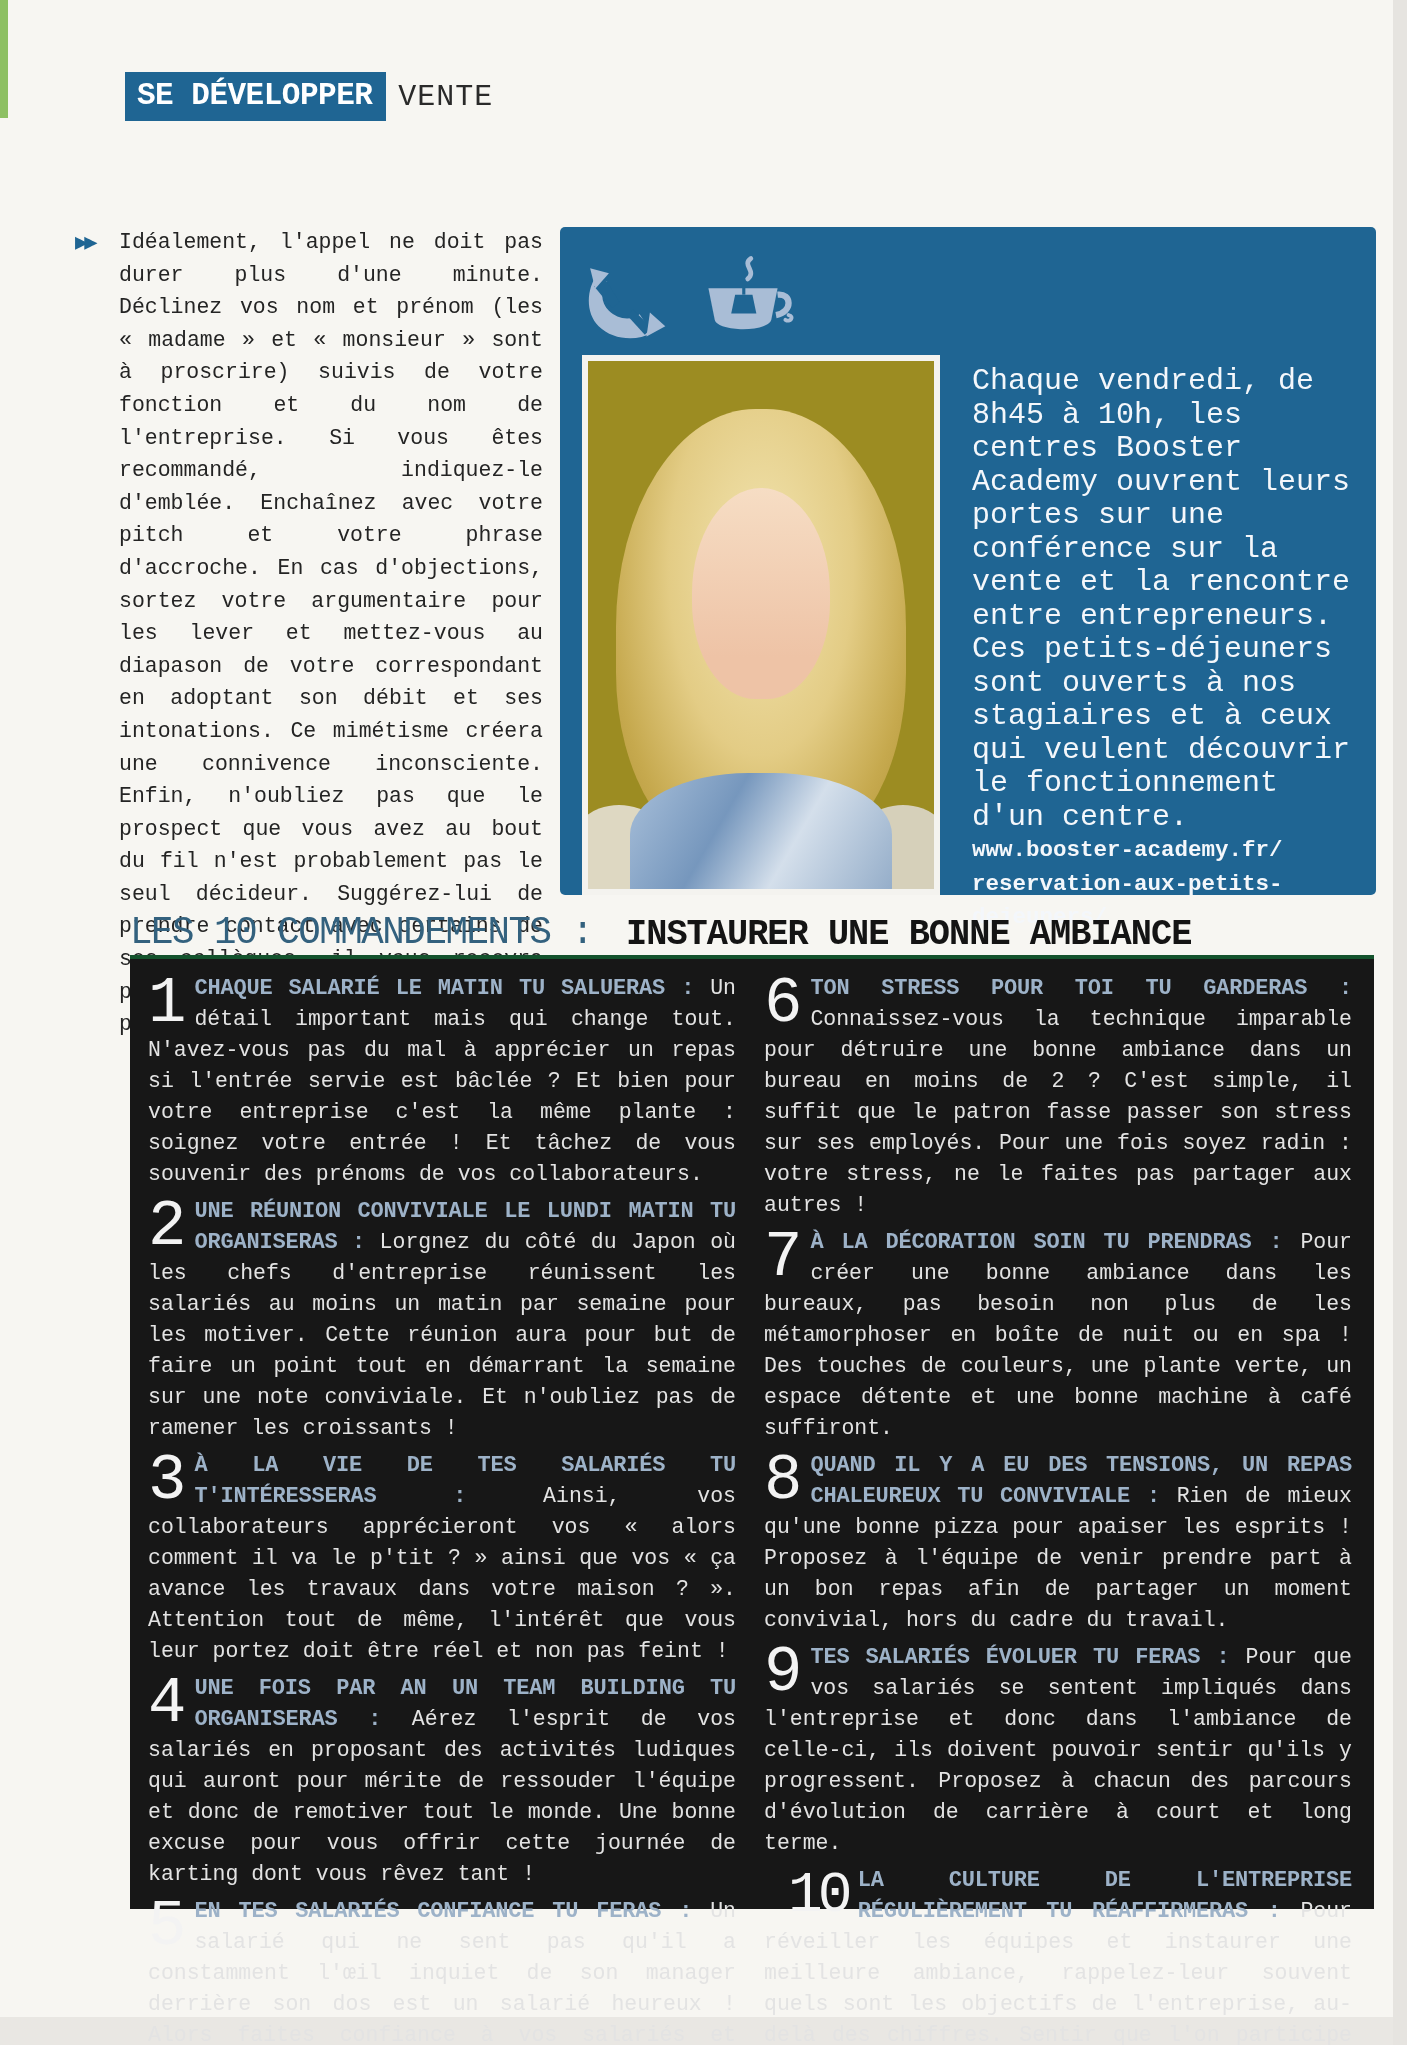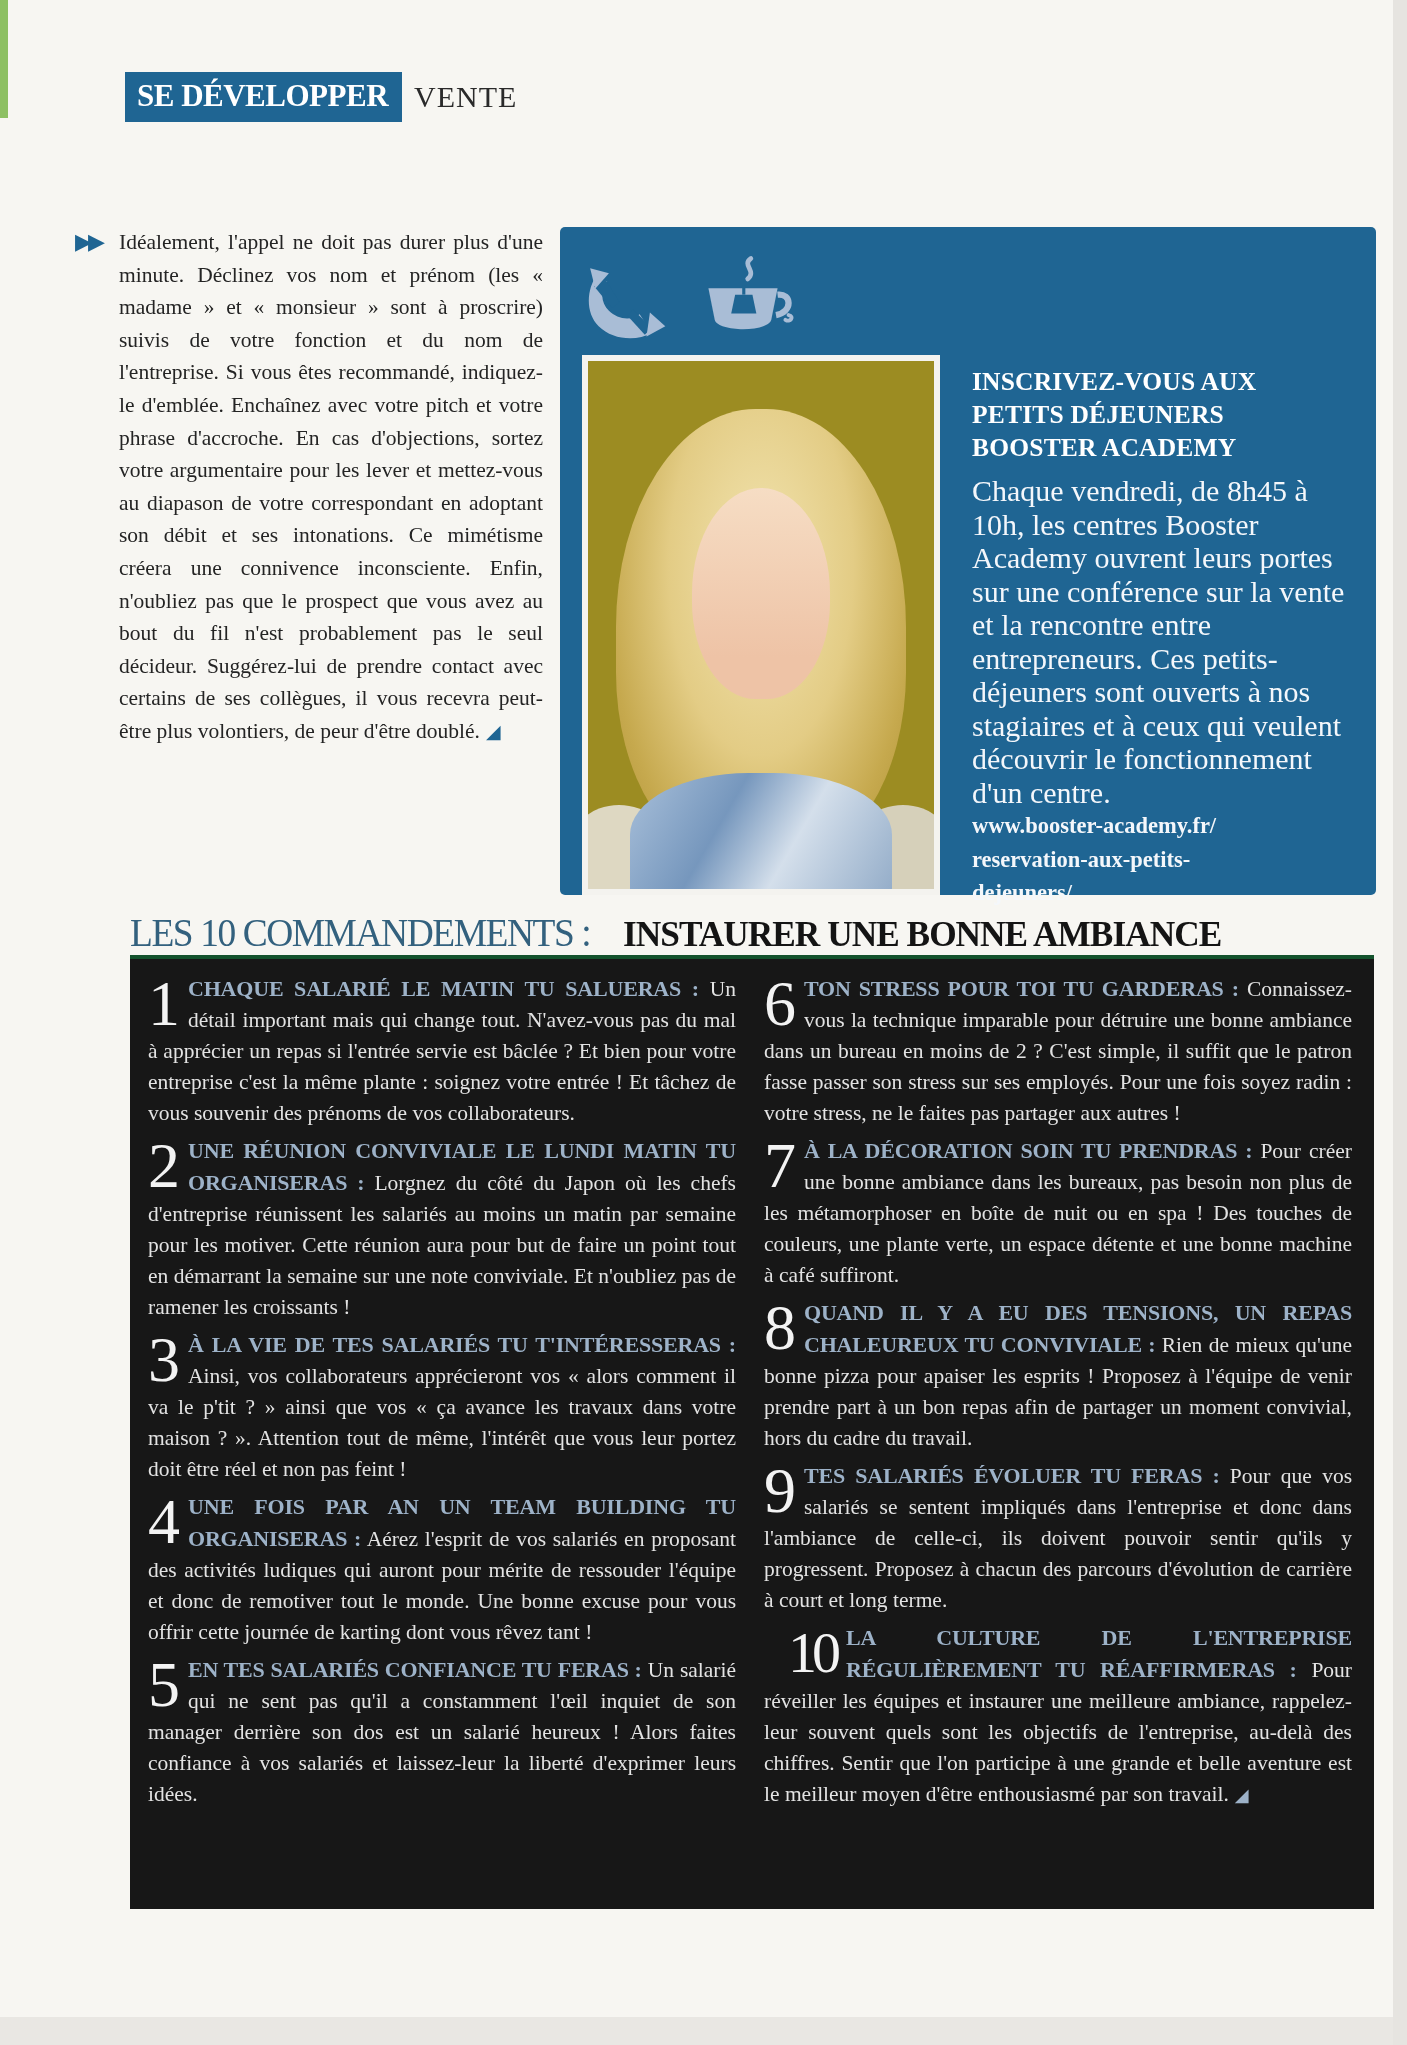--- a/index.html
+++ b/index.html
@@ -1,19 +1,19 @@
 <!DOCTYPE html>
 <html lang="fr"><head>
 <meta charset="utf-8">
 <style>
   html,body{margin:0;padding:0;background:#d9d7d3;}
   .page{
     position:relative;width:1407px;height:2045px;margin:0 auto;
     background:#f7f6f2;overflow:hidden;
-    font-family:Liberation Serif, serif;color:#222;
+    font-family:Liberation Mono, monospace;color:#222;
   }
   .page::after{content:"";position:absolute;right:0;top:0;width:14px;height:100%;background:#e6e4e0;}
   .page::before{content:"";position:absolute;left:0;bottom:0;width:100%;height:28px;background:#e9e7e3;}
 
   .green-strip{position:absolute;left:0;top:0;width:8px;height:118px;background:#8dc063;}
 
   
   .kicker{position:absolute;left:125px;top:72px;display:flex;align-items:center;}
   .kicker-box{background:#1f6593;color:#fff;font-weight:700;font-size:31px;
     letter-spacing:-0.5px;padding:6px 14px 8px 12px;}
@@ -118,25 +118,20 @@
 
     <div class="photo">
       <div class="hair"></div>
       <div class="face"></div>
       <div class="shoulder-l"></div>
       <div class="shoulder-r"></div>
       <div class="scarf"></div>
     </div>
 
     <div class="txt">
-      <h3>
-        <span>INSCRIVEZ-VOUS AUX</span><br>
-        <span>PETITS DÉJEUNERS</span><br>
-        <span>BOOSTER ACADEMY</span>
-      </h3>
       <p>Chaque vendredi, de 8h45 à 10h, les centres Booster Academy ouvrent leurs portes sur une conférence sur la vente et la rencontre entre entrepreneurs. Ces petits-déjeuners sont ouverts à nos stagiaires et à ceux qui veulent découvrir le fonctionnement d'un centre.</p>
       <p class="links">
         <span>www.booster-academy.fr/</span><br>
         <span>reservation-aux-petits-</span><br>
         <span>dejeuners/</span>
       </p>
     </div>
   </div>
 
   <div class="cmd-head">

